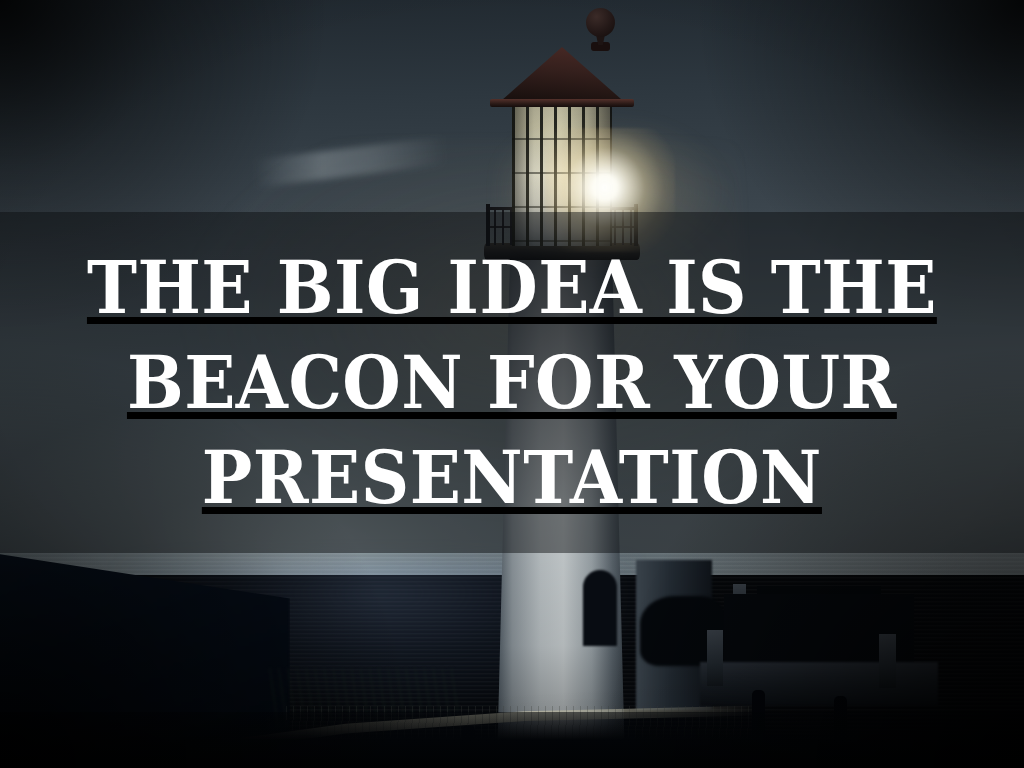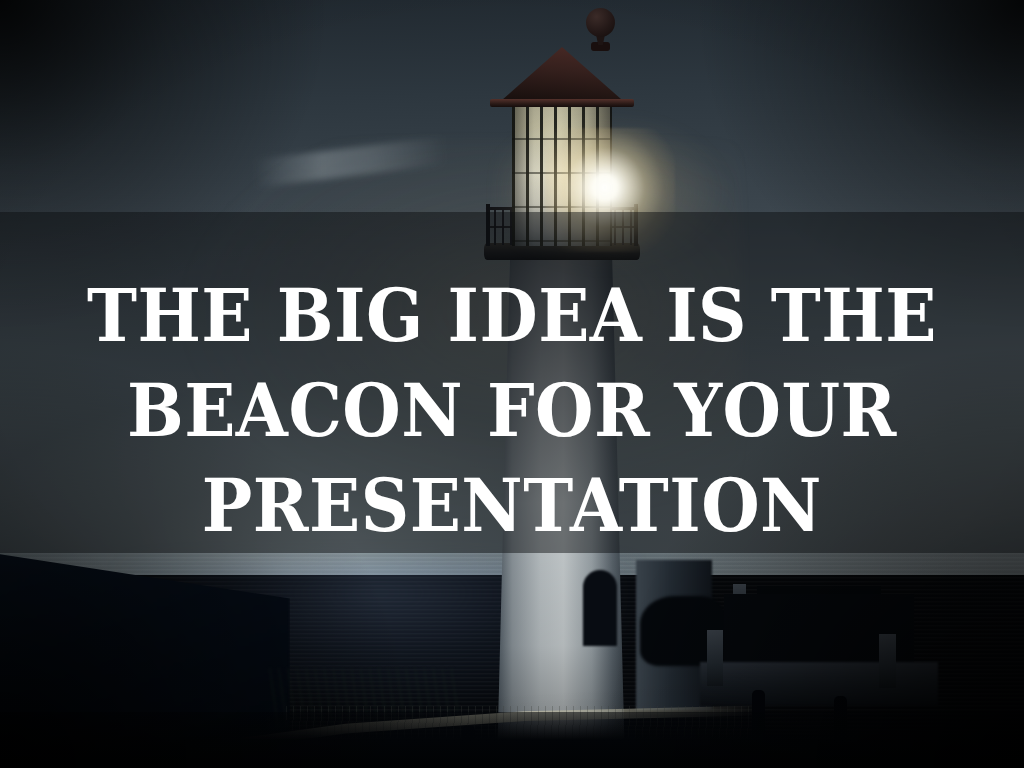--- a/index.html
+++ b/index.html
@@ -417,21 +417,22 @@
   .text-band {
     position: absolute;
     left: 0;
     top: 212px;
     width: 1024px;
     height: 341px;
     background: rgba(10,12,14,0.47);
     display: flex;
     flex-direction: column;
     align-items: center;
-    justify-content: flex-end;
+    justify-content: center;
+    text-decoration: underline;
   }
 
   .headline {
     margin: 0;
     padding: 0;
     color: #ffffff;
     font-family: "DejaVu Serif", "Liberation Serif", serif;
     font-weight: bold;
     font-size: 72px;
     line-height: 95px;

